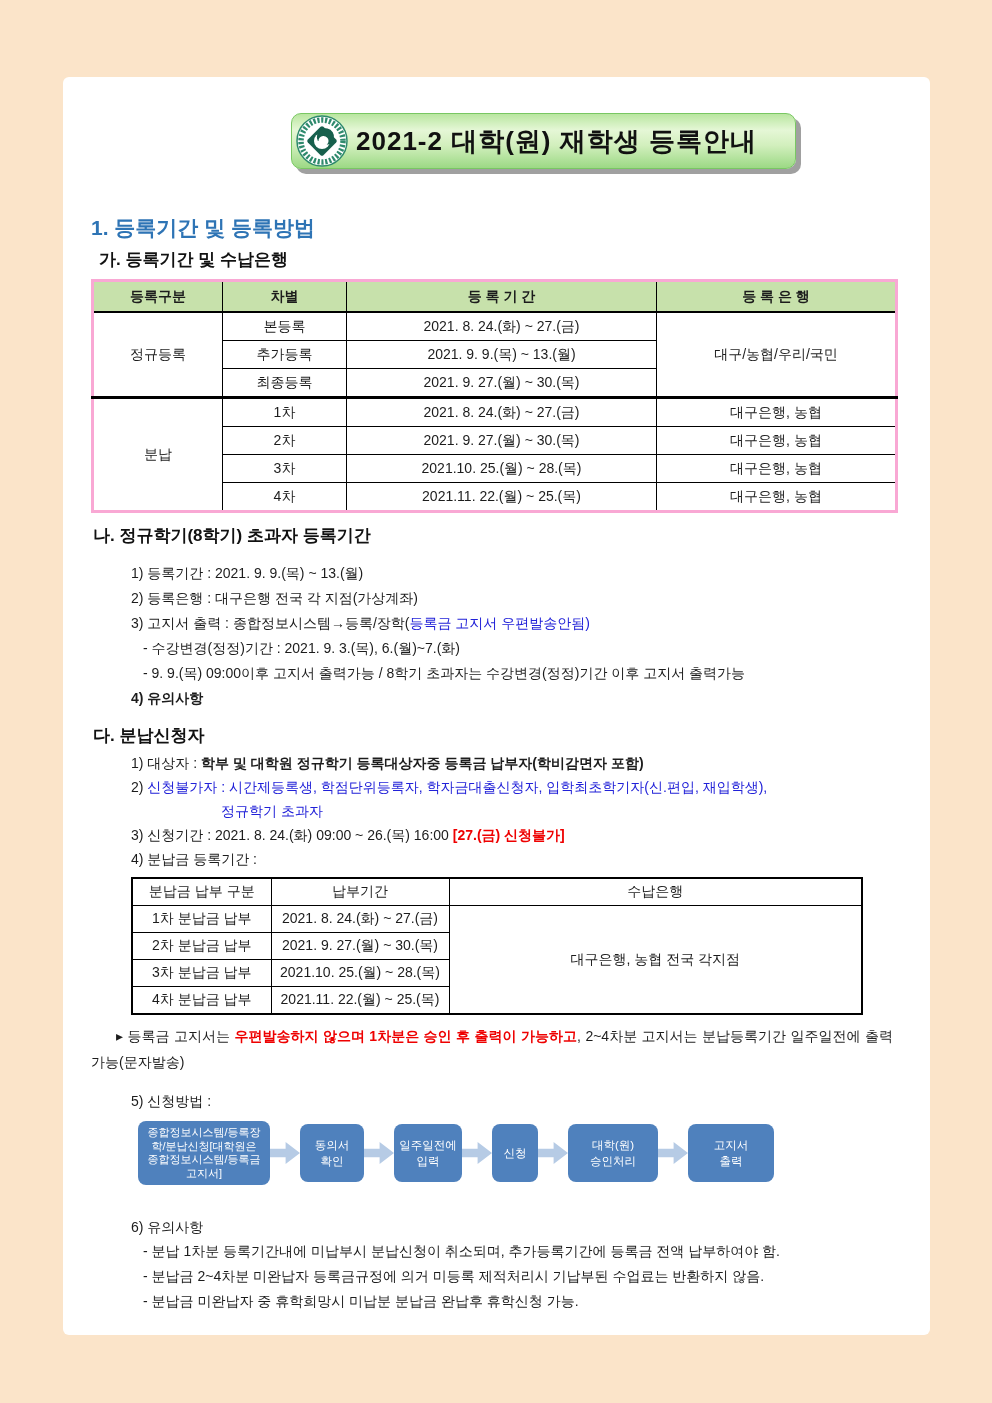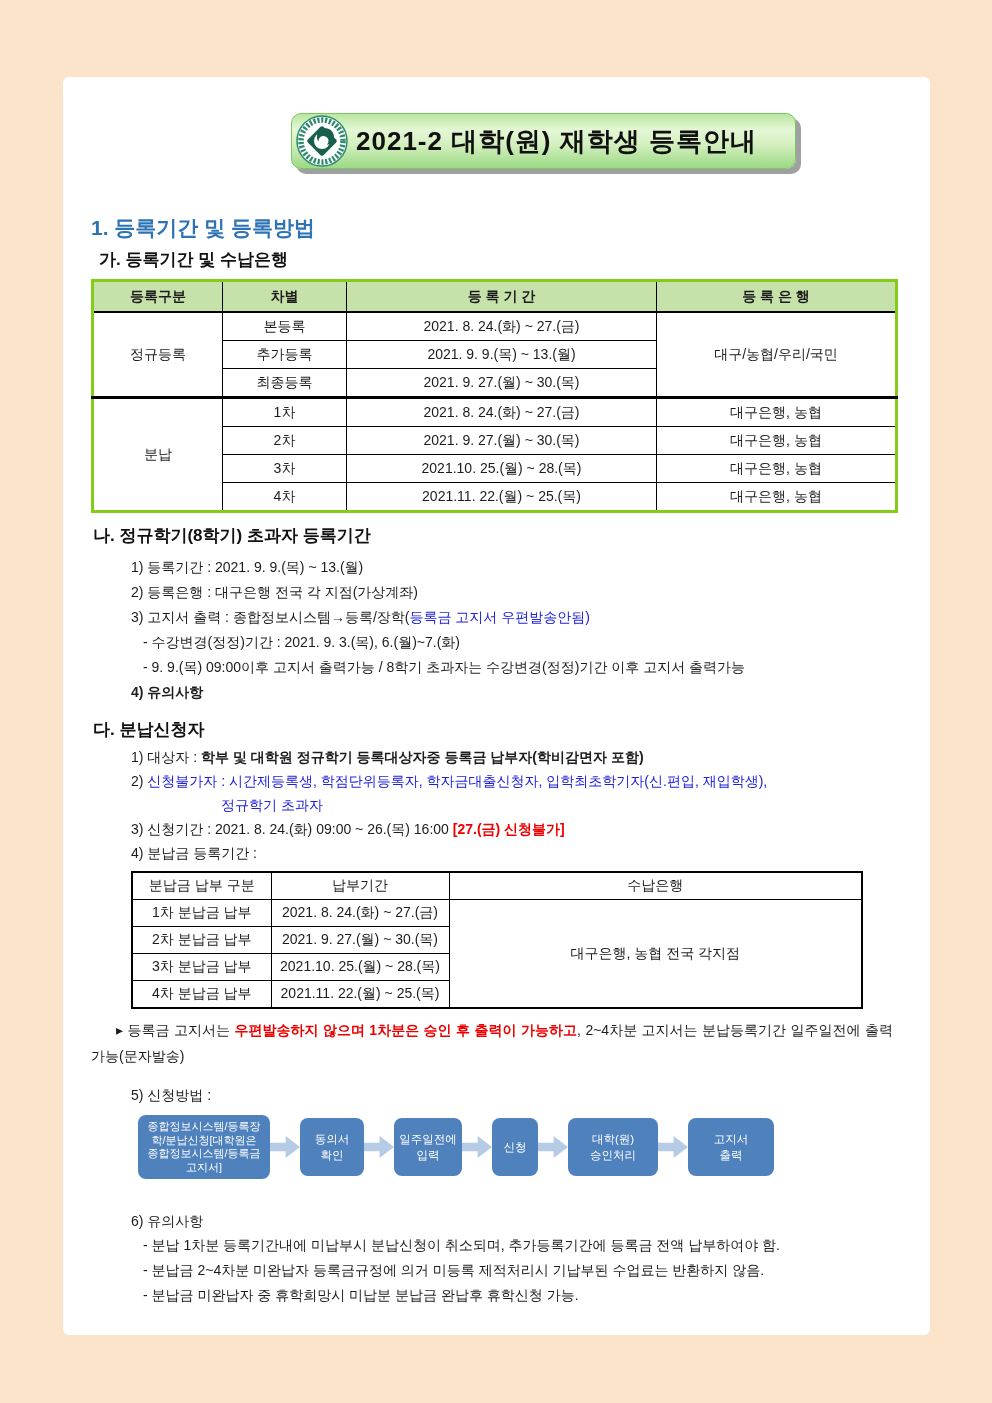--- a/index.html
+++ b/index.html
@@ -37,32 +37,32 @@
   }
   .logo{position:absolute;left:4px;top:1px;width:52px;height:52px;}
   
   .h1{color:#2e74b5;font-size:21px;font-weight:bold;line-height:26px;margin-top:46px;white-space:nowrap;}
   .h2{font-size:17px;font-weight:bold;line-height:22px;white-space:nowrap;color:#111;}
   .h2a{margin-top:8px;margin-left:8px;}
   .h2b{margin-top:12px;margin-left:2px;}
   .h2c{margin-top:14px;margin-left:2px;}
   
   table{border-collapse:collapse;table-layout:fixed;}
-  .t1{width:804px;margin-top:8px;border:3px solid #84cc16;}
+  .t1{width:804px;margin-top:8px;border:3px solid #f9a8d4;}
   .t1 th,.t1 td{border:1px solid #000;text-align:center;font-size:14px;height:27px;padding:0;overflow:hidden;white-space:nowrap;}
   .t1 thead th{background:#c7e1ab;font-weight:bold;border-bottom:2px solid #000;height:29px;}
   .t1 .c1{width:130px}.t1 .c2{width:124px}.t1 .c3{width:310px}.t1 .c4{width:240px}
   .t1 tr.grp td{border-top:3px solid #000;}
   
   .t2{width:730px;margin:6px 0 0 40px;border:2px solid #000;}
   .t2 th,.t2 td{border:1px solid #000;text-align:center;font-size:14px;height:26px;padding:0;overflow:hidden;white-space:nowrap;font-weight:normal;}
   .t2 .c1{width:139px}.t2 .c2{width:178px}.t2 .c3{width:413px}
   
   .items{margin-left:40px;}
-  .items-b{margin-top:8px;}
+  .items-b{margin-top:14px;}
   .items-c{margin-top:4px;}
   .ln{font-size:14px;line-height:25px;height:25px;white-space:nowrap;}
   .items-c .ln{line-height:24px;height:24px;}
   .sub{margin-left:12px;}
   .indent2{padding-left:90px;}
   .bold{font-weight:bold;}
   .blue{color:#2121d8;}
   .red{color:#ee0000;font-weight:bold;}
   .ul{text-underline-offset:3px;}
   

